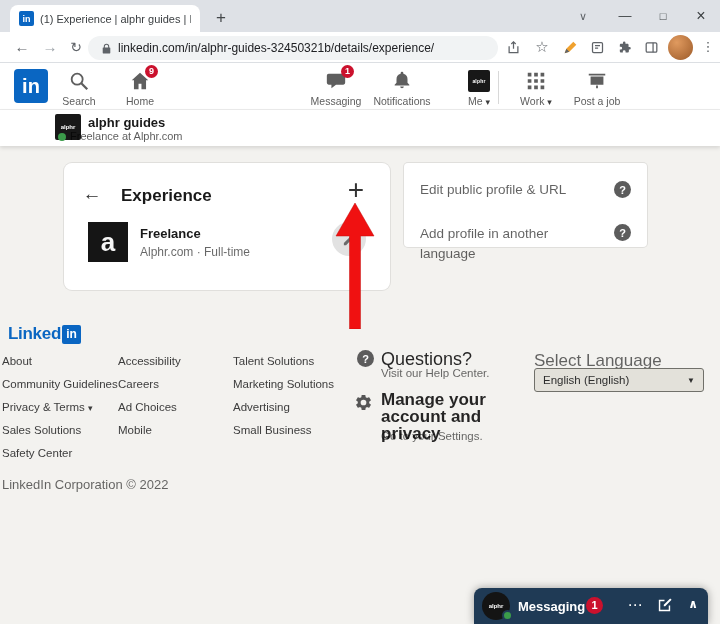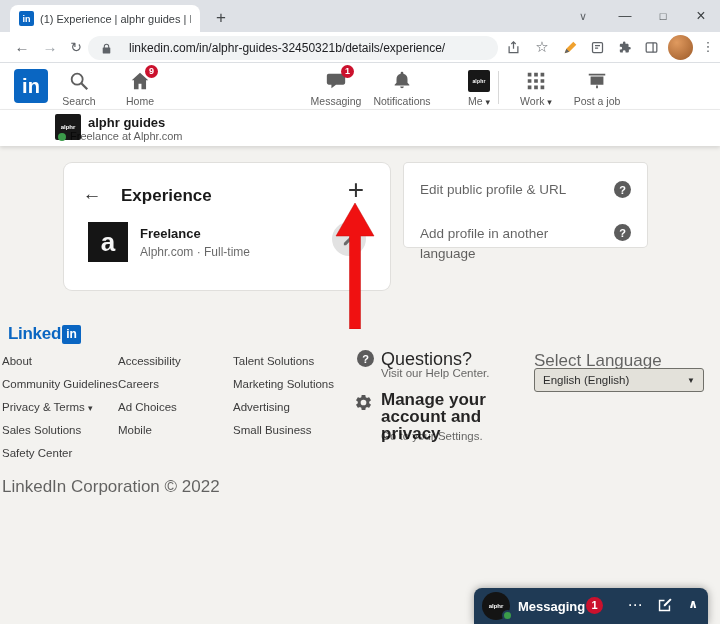--- a/index.html
+++ b/index.html
@@ -20,21 +20,21 @@
   .wc.tabsearch{right:118px;font-size:11px;color:#5f6368;}
   .wc.min{right:76px;font-size:13px;}
   .wc.max{right:38px;font-size:11px;}
   .wc.close{right:0;font-size:16px;}
 
   
   .addressbar{position:absolute;left:0;top:32px;width:720px;height:31px;background:#fff;border-bottom:1px solid #dcdfe3;}
   .addressbar>*{position:absolute;}
   .abtn{top:3px;width:24px;height:24px;text-align:center;line-height:24px;font-size:15px;color:#5f6368;}
   .b-back{left:10px;} .b-fwd{left:38px;color:#9aa0a6;} .b-refresh{left:64px;font-size:14px;}
-  .omnibox{left:88px;top:4px;width:410px;height:24px;background:#f1f3f4;border-radius:12px;display:flex;align-items:center;padding:0 10px;gap:15px;}
+  .omnibox{left:88px;top:4px;width:410px;height:24px;background:#f1f3f4;border-radius:12px;display:flex;align-items:center;padding:0 10px;gap:4px;}
   .url{font-size:12px;color:#202124;white-space:nowrap;overflow:hidden;}
   .icon16{width:16px;height:16px;display:flex;align-items:center;justify-content:center;}
   .b-share{left:505px;top:7px;}
   .b-star{left:532px;top:3px;font-size:15px;color:#5f6368;width:20px;text-align:center;line-height:24px;}
   .ext{top:6px;width:19px;height:19px;display:flex;align-items:center;justify-content:center;}
   .e1{left:560px;} .e2{left:588px;} .e3{left:615px;} .e4{left:642px;}
   .browser-avatar{left:668px;top:3px;width:25px;height:25px;border-radius:50%;background:radial-gradient(circle at 35% 30%,#e09a5f,#9c5a28);}
   .b-menu{left:698px;top:3px;width:20px;height:24px;text-align:center;line-height:24px;font-size:13px;color:#5f6368;}
 
   
@@ -94,21 +94,21 @@
   .f-qt{left:381px;top:203px;font-size:18px;font-weight:400;color:rgba(0,0,0,.85);}
   .f-qs{left:381px;top:221px;font-size:11.5px;color:rgba(0,0,0,.6);}
   .f-gear{left:354px;top:247px;width:19px;height:19px;}
   .f-gear svg{width:19px;height:19px;display:block;}
   .f-mt{left:381px;top:245px;width:150px;font-size:17px;font-weight:700;color:rgba(0,0,0,.85);line-height:17px;}
   .f-ms{left:381px;top:284px;font-size:11.5px;color:rgba(0,0,0,.6);}
   .f-ll{left:534px;top:205px;font-size:17px;color:rgba(0,0,0,.6);}
   .f-sel{left:534px;top:222px;width:170px;height:24px;background:#e3e1da;border:1px solid #70706a;border-radius:3px;display:flex;align-items:center;justify-content:space-between;padding:0 8px;}
   .f-selval{font-size:11.5px;color:#2e2e2e;}
   .f-selcaret{font-size:8px;color:#2e2e2e;}
-  .f-cr{left:2px;top:331px;font-size:17px;color:rgba(0,0,0,.6);}
+  .f-cr{left:2px;top:331px;font-size:13px;color:rgba(0,0,0,.6);}
 
   
   .mwidget{left:474px;top:442px;width:234px;height:36px;background:var(--messaging_bar);border-radius:8px 8px 0 0;box-shadow:0 0 8px rgba(0,0,0,.35);z-index:6;}
   .mwidget>*{position:absolute;}
   .m-av{left:8px;top:4px;width:28px;height:28px;border-radius:50%;background:#141414;color:#fff;font-size:6px;font-weight:bold;display:flex;align-items:center;justify-content:center;}
   .m-dot{left:28px;top:22px;width:11px;height:11px;border-radius:50%;background:var(--presence_green);border:2px solid var(--messaging_bar);}
   .m-label{left:44px;top:11px;font-size:13px;font-weight:700;color:#fff;}
   .m-badge{left:112px;top:9px;width:17px;height:17px;border-radius:50%;background:var(--badge_red);color:#fff;font-size:11px;font-weight:bold;text-align:center;line-height:17px;}
   .m-ellipsis{left:150px;top:8px;font-size:15px;color:#fff;width:22px;text-align:center;}
   .m-compose{left:182px;top:9px;width:17px;height:17px;}

